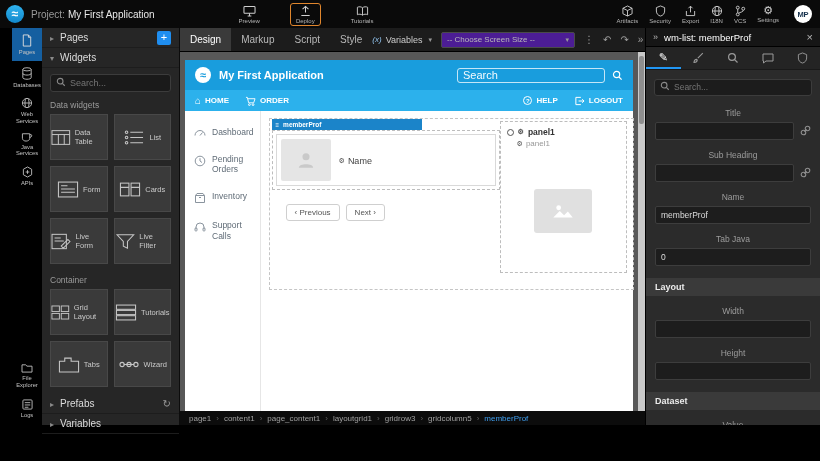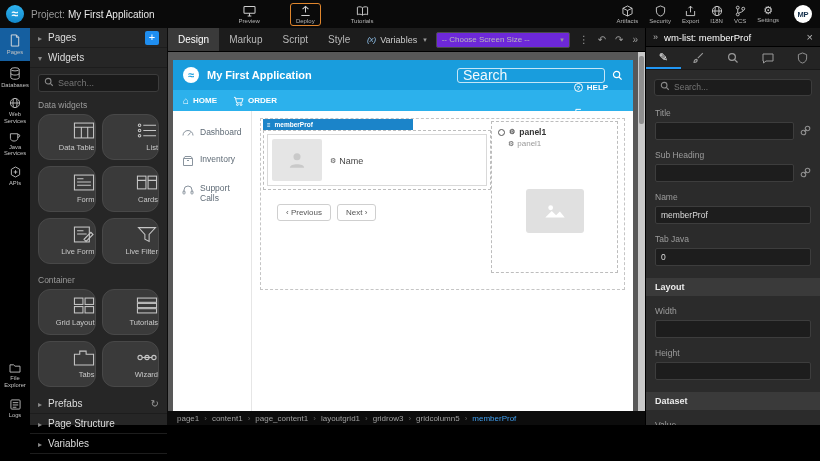--- a/index.html
+++ b/index.html
@@ -19,21 +19,21 @@
   .tb-action { display:flex; flex-direction:column; align-items:center; gap:1px; padding:1px 5px; border:1px solid transparent; border-radius:3px; }
   .tb-action.highlight { border-color:#e0862d; }
   .tb-action .lbl, .tb-right .lbl { font-size:6px; color:#b5b5b5; white-space:nowrap; }
   .tb-right { margin-left:auto; display:flex; align-items:center; gap:11px; }
   .tb-ricon { display:flex; flex-direction:column; align-items:center; gap:1px; }
   .gear-glyph { font-size:11px; color:#cfcfcf; line-height:11px; }
   .avatar { width:18px; height:18px; border-radius:50%; background:#ffffff; color:#17324e;
     font-size:7.5px; font-weight:bold; display:flex; align-items:center; justify-content:center; margin-left:4px; }
 
   
-  .main { display:flex; height:397px; }
+  .main { display:flex; height:397px;padding-left:12px; }
 
   
   .rail { width:30px; background:#000; display:flex; flex-direction:column; }
   .rail-item { min-height:33px; display:flex; flex-direction:column; align-items:center; justify-content:center;
     gap:2px; padding:3px 1px; }
   .rail-item .rlbl { font-size:5.8px; color:#c2c2c2; text-align:center; line-height:1.1; }
   .rail-item.active { background:#155fa0; }
   .rail-spacer { flex:1; }
 
   
@@ -43,55 +43,55 @@
   .caret-r::before { content:"▸"; color:#8a8a8a; font-size:8px; }
   .caret-d::before { content:"▾"; color:#8a8a8a; font-size:8px; }
   .plus-btn { margin-left:auto; width:14px; height:14px; background:#1f8ef0; border-radius:2px;
     color:#fff; font-size:11px; line-height:13px; text-align:center; }
   .p-search { padding:4px 8px; position:relative; }
   .p-search svg { position:absolute; left:14px; top:9px; }
   .p-search input { width:100%; height:18px; background:#1a1a1a; border:1px solid #3c3c3c; border-radius:3px;
     color:#ccc; font-size:9px; padding:0 5px 0 19px; outline:none; font-family:inherit; }
   .grp-lbl { font-size:8.5px; color:#9b9b9b; padding:4px 8px 2px; }
   .tile-grid { display:grid; grid-template-columns:1fr 1fr; gap:6px; padding:2px 8px 7px; }
-  .tile { background:#3a3a3a; border:1px solid #484848; border-radius:12px; height:46px;
-    display:flex; flex-direction:column; align-items:flex-end; justify-content:center; gap:4px; }
+  .tile { background:#3a3a3a; border:1px solid #484848; border-radius:0; height:46px;
+    display:flex; flex-direction:row; align-items:center; justify-content:center; gap:4px; }
   .tile .tlbl { font-size:7.5px; color:#c9c9c9; }
   .p-bottom { margin-top:auto; }
   .refresh-glyph { margin-left:auto; color:#9a9a9a; font-size:10px; }
 
   
   .center { flex:1; min-width:0; display:flex; flex-direction:column; }
   .toolbar { height:24px; background:#1c1c1c; border-bottom:1px solid #000; display:flex; align-items:center; }
   .dtab { height:100%; padding:0 10px; display:flex; align-items:center; font-size:10px; color:#b8b8b8; }
   .dtab.active { background:#3a3a3a; color:#fff; }
   .tbar-right { margin-left:auto; display:flex; align-items:center; gap:9px; padding-right:7px; }
   .vars-dd { display:flex; align-items:center; gap:4px; font-size:9px; color:#ccc; }
   .fx { font-style:italic; font-size:8px; color:#8fc0ea; }
   .dd-caret::after { content:"▾"; font-size:7px; color:#999; margin-left:2px; }
-  .size-dd { width:134px; height:16px; border:1px solid #4a4a4a; background:#6d28d9; border-radius:2px;
+  .size-dd { width:134px; height:16px; border:1px solid #4a4a4a; background:#4c1d95; border-radius:2px;
     color:#b9b9b9; font-size:8px; display:flex; align-items:center; justify-content:space-between; padding:0 5px; }
   .mini-ic { color:#9c9c9c; font-size:10px; line-height:12px; }
 
   .canvas-wrap { flex:1; background:#585858; position:relative; padding:8px 12px 0 5px; }
   .canvas-scroll { position:absolute; top:0; right:0; bottom:0; width:7px; background:#c9c9c9; }
   .canvas-thumb { position:absolute; top:4px; left:1px; width:5px; height:68px; background:#8e8e8e; border-radius:2px; }
 
   .canvas-page { background:#fff; height:100%; display:flex; flex-direction:column; }
   .app-header { height:30px; background:#199ddd; display:flex; align-items:center; gap:8px; padding:0 10px; }
   .app-logo { width:16px; height:16px; border-radius:50%; background:#fff; color:#199ddd;
     font-weight:bold; font-size:11px; display:flex; align-items:center; justify-content:center; }
   .app-title { color:#fff; font-size:11px; font-weight:bold; }
   .hdr-search { margin-left:auto; display:flex; align-items:center; gap:7px; }
   .hdr-search input { width:148px; height:15px; background:transparent; border:1px solid rgba(255,255,255,.75);
-    border-radius:3px; color:#fff; font-size:14px; padding:0 5px; outline:none; font-family:inherit; }
+    border-radius:3px; color:#fff; font-size:11px; padding:0 5px; outline:none; font-family:inherit; }
   .hdr-search input::placeholder { color:rgba(255,255,255,.95); }
   .app-nav { height:21px; background:#2cb1ec; display:flex; align-items:center; gap:16px; padding:0 10px; }
   .nav-item { display:flex; align-items:center; gap:4px; color:#fff; font-size:8px; font-weight:bold; }
-  .nav-right { margin-left:auto; display:flex; gap:16px;flex-direction:column; }
+  .nav-right { margin-left:auto; display:flex; gap:16px; }
   .q-circle { width:9px; height:9px; border:1px solid #fff; border-radius:50%; font-size:6px; font-weight:bold;
     display:flex; align-items:center; justify-content:center; }
   .home-glyph { font-size:10px; line-height:10px; }
 
   .page-body { flex:1; display:flex; min-height:0; }
   .page-sidebar { width:80px; border-right:1px solid #e6e6e6; padding-top:8px; }
   .side-item { display:flex; gap:6px; padding:8px 6px 8px 9px; color:#5f6b76; font-size:8.5px; line-height:1.25; align-items:flex-start; }
   .side-item svg { flex:none; margin-top:1px; }
 
   .page-main { flex:1; padding:7px 8px; }
@@ -133,21 +133,21 @@
   .insp-close { color:#b5b5b5; font-size:11px; line-height:11px; }
   .insp-tabs { height:23px; background:#242424; border-bottom:1px solid #191919; display:flex; }
   .itab { flex:1; display:flex; align-items:center; justify-content:center; color:#9a9a9a; }
   .itab.active { color:#fff; border-bottom:2px solid #2196f3; }
   .itab .pencil { font-size:11px; }
   .insp-search { padding:6px 8px 2px; position:relative; }
   .insp-search svg { position:absolute; left:14px; top:11px; }
   .insp-search input { width:100%; height:17px; background:#1c1c1c; border:1px solid #3c3c3c; border-radius:3px;
     color:#ccc; font-size:8.5px; padding:0 5px 0 19px; outline:none; font-family:inherit; }
   .fields { flex:1; overflow:hidden; }
-  .f-label { font-size:8.5px; color:#9c9c9c; margin:10px 9px 4px; }
+  .f-label { font-size:8.5px; color:#9c9c9c; margin:10px 9px 4px;text-align:center; }
   .f-row { display:flex; align-items:center; gap:6px; padding:0 9px; }
   .f-input { flex:1; min-width:0; height:18px; background:#1d1d1d; border:1px solid #3d3d3d; border-radius:2px;
     color:#ddd; font-size:8.5px; padding:0 5px; outline:none; font-family:inherit; }
   .section-bar { height:18px; background:#3a3a3a; color:#ebebeb; font-size:9px; font-weight:bold;
     display:flex; align-items:center; padding:0 9px; margin-top:12px; }
 </style>
 </head>
 <body>
 
 <header class="topbar">
@@ -371,24 +371,20 @@
             <circle cx="16.5" cy="8" r="2"></circle>
           </svg>
         <span class="tlbl">Wizard</span>
       </div>
     </div>
     <div class="p-bottom">
       <div class="p-row">
         <span class="caret-r"></span>
         <span>Prefabs</span>
         <span class="refresh-glyph">↻</span>
-      </div>
-      <div class="p-row">
-        <span class="caret-r"></span>
-        <span>Page Structure</span>
       </div>
       <div class="p-row">
         <span class="caret-r"></span>
         <span>Variables</span>
       </div>
     </div>
   </aside>
 
   <section class="center">
     <div class="toolbar">
@@ -456,20 +452,27 @@
           <div class="page-sidebar">
             <div class="side-item">
               <svg width="12" height="9" viewBox="0 0 12 8" fill="none" stroke="#8a949e" stroke-width="1">
                   <path d="M1 7 A5 5 0 0 1 11 7"></path>
                   <path d="M6 7 L8.5 4"></path>
                 </svg>
               <span>Dashboard</span>
             </div>
             <div class="side-item">
               <svg width="12" height="12" viewBox="0 0 12 12" fill="none" stroke="#8a949e" stroke-width="1">
+                  <circle cx="6" cy="6" r="4.8"></circle>
+                  <path d="M6 3.2 V6 L8 7.5"></path>
+                </svg>
+              <span>Pending Orders</span>
+            </div>
+            <div class="side-item">
+              <svg width="12" height="12" viewBox="0 0 12 12" fill="none" stroke="#8a949e" stroke-width="1">
                   <path d="M1.5 3.5 H10.5 V10.5 H1.5 Z M1.5 3.5 L3 1.5 H9 L10.5 3.5 M5 5.5 h2"></path>
                 </svg>
               <span>Inventory</span>
             </div>
             <div class="side-item">
               <svg width="12" height="11" viewBox="0 0 12 11" fill="none" stroke="#8a949e" stroke-width="1">
                   <path d="M2 8 V6 A4 4 0 0 1 10 6 V8"></path>
                   <rect x="1" y="7" width="2" height="3" rx="0.8"></rect>
                   <rect x="9" y="7" width="2" height="3" rx="0.8"></rect>
                 </svg>

